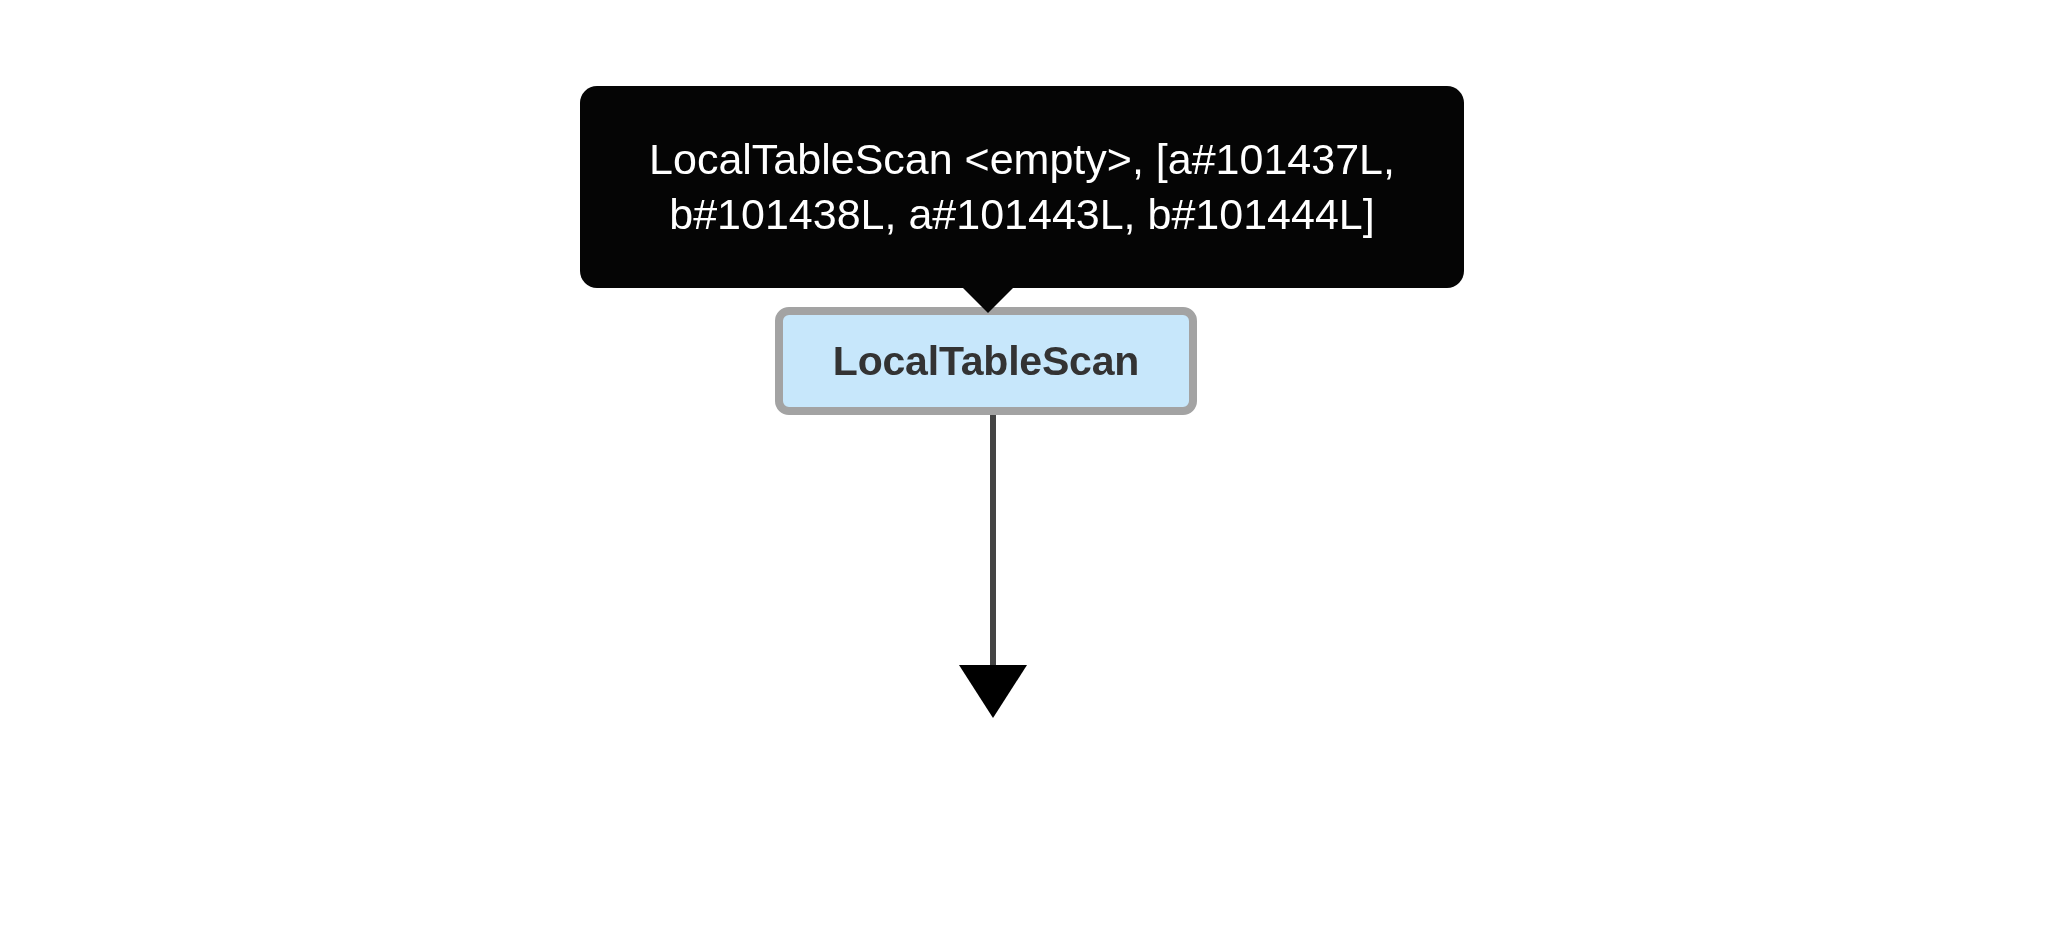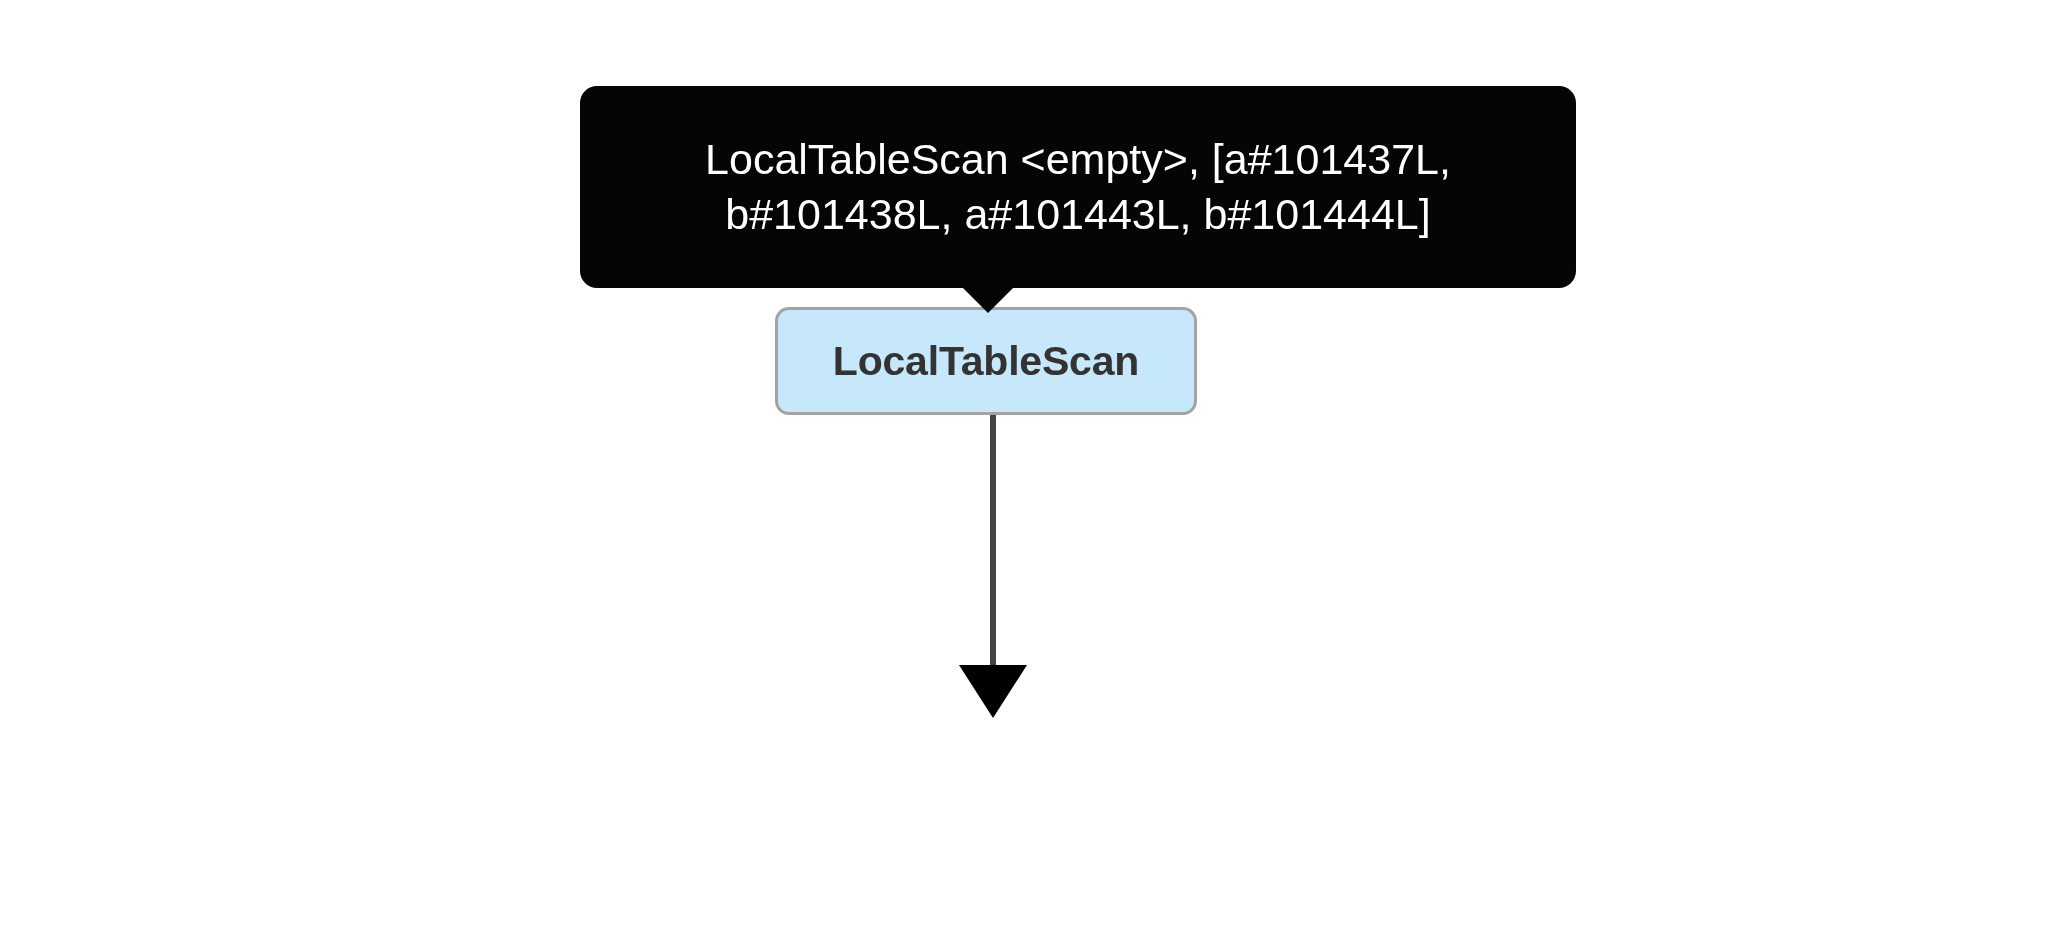--- a/index.html
+++ b/index.html
@@ -26,21 +26,21 @@
     width: 2062px;
     height: 928px;
     pointer-events: none;
   }
 
   
   .plan-node {
     position: absolute;
     box-sizing: border-box;
     background: #c7e7fb;
-    border: 3px solid #a3a3a3;
+    border: 8px solid #a3a3a3;
     border-radius: 14px;
     display: flex;
     align-items: center;
     justify-content: center;
     cursor: pointer;
   }
   .plan-node-label {
     font-family: "Liberation Sans", sans-serif;
     font-weight: bold;
     font-size: 41px;
@@ -61,21 +61,21 @@
     top: 718px;
     width: 520px;
     height: 112px;
   }
 
   
   #plan-tooltip {
     position: absolute;
     left: 580px;
     top: 86px;
-    width: 996px;
+    width: 884px;
     height: 202px;
     box-sizing: border-box;
     background: #050505;
     border-radius: 17px;
     display: flex;
     align-items: center;
     justify-content: center;
     padding: 0 26px;
   }
   #plan-tooltip-text {

